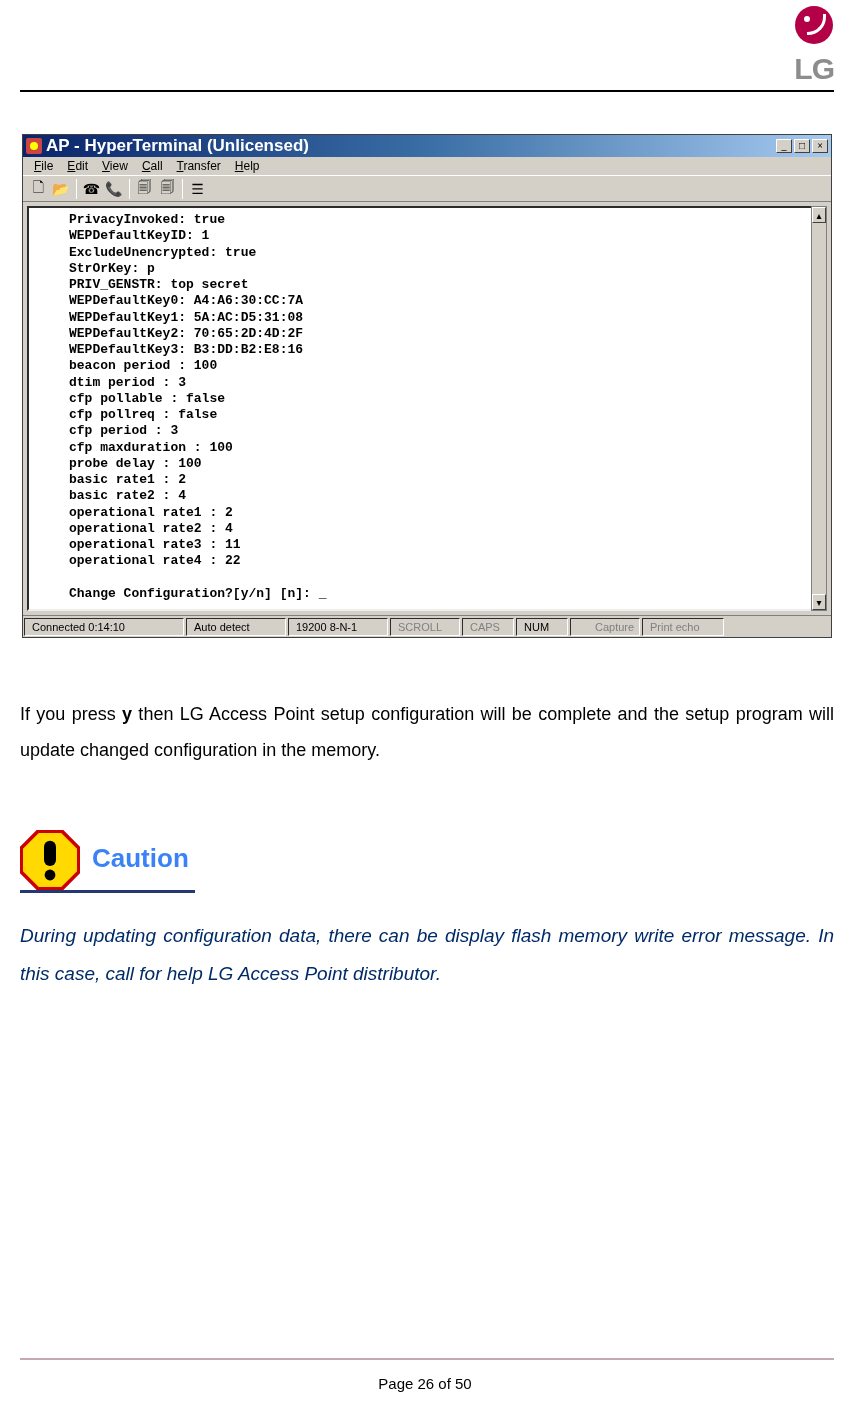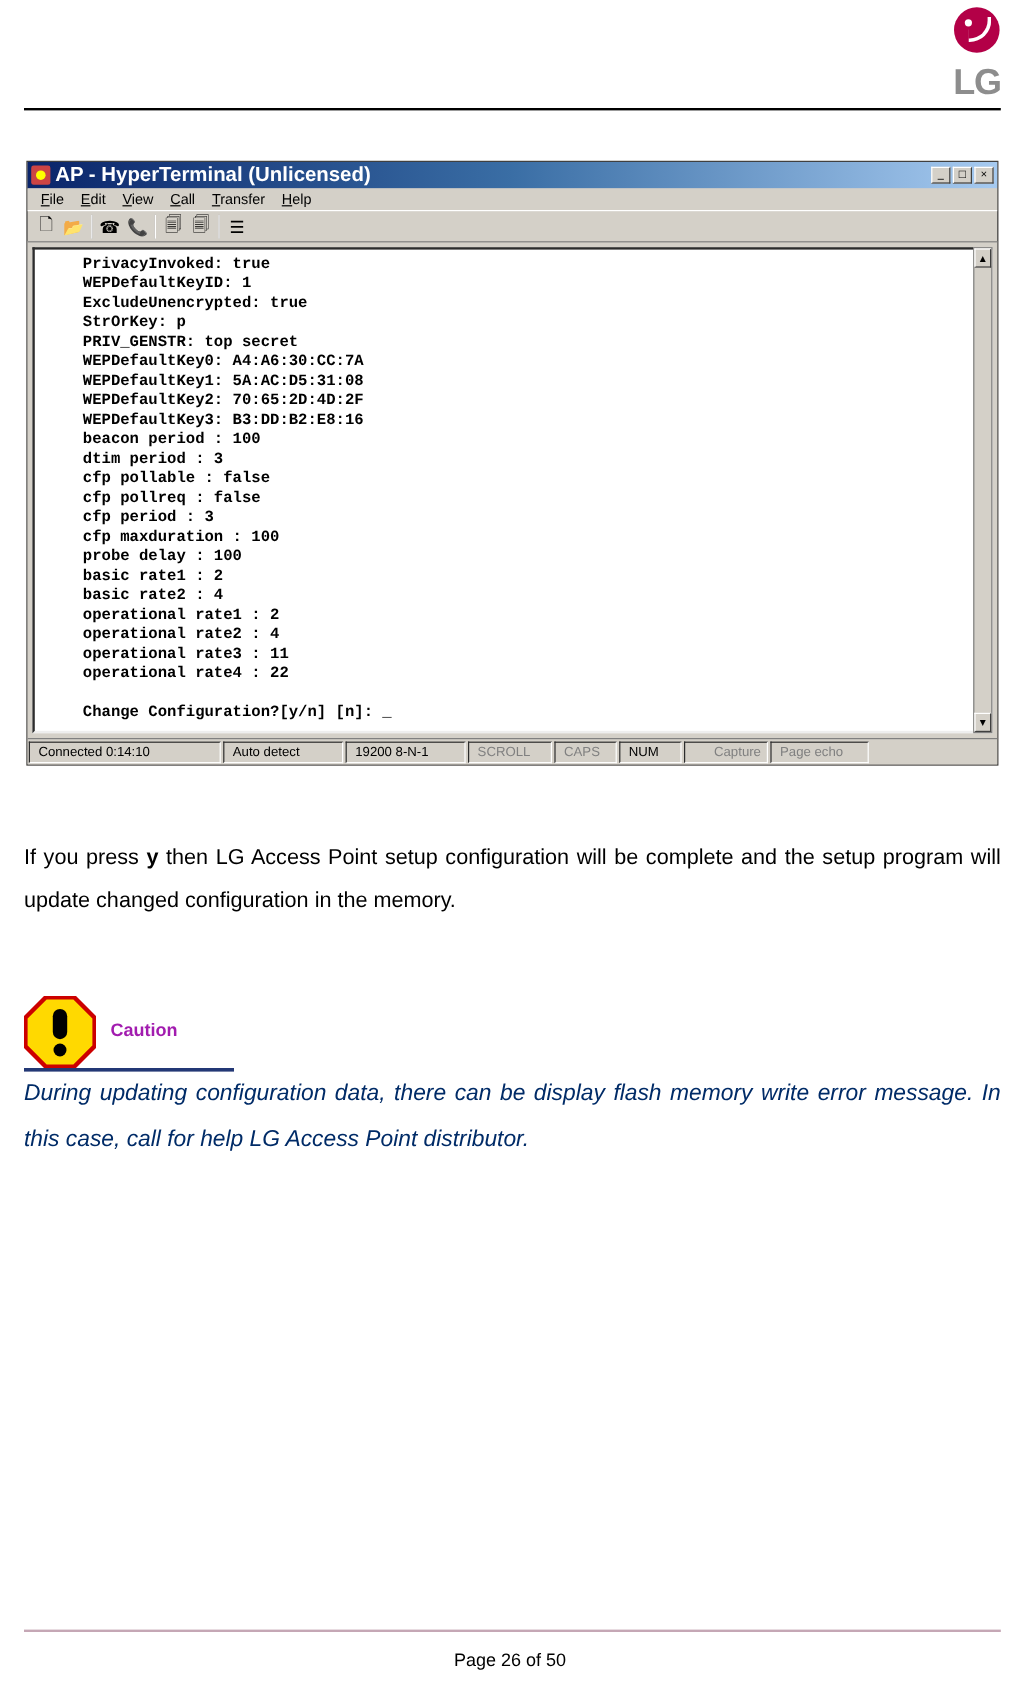--- a/index.html
+++ b/index.html
@@ -239,26 +239,27 @@
       border-bottom: 3px solid #233875;
       width: 175px;
       padding-bottom: 0;
     }
     .stop-icon {
       width: 60px; height: 60px;
       position: relative;
     }
     .stop-icon svg { width: 100%; height: 100%; }
     .caution-label {
-      color: #a21caf;
-      font-weight: bold;
-      font-size: 15px;
+      color: #3b82f6;
+      font-weight: bold;
+      font-size: 26px;
       padding-bottom: 4px;
     }
     .caution-text {
+      margin-top: 24px;
       font-size: 19px;
       font-style: italic;
       color: #002b67;
       line-height: 2.0;
       text-align: justify;
     }
 
     
     .hr-bottom {
       border: none;
@@ -348,21 +349,21 @@
     </div>
   </div>
   <div class="ht-statusbar">
     <div class="status-cell sc1">Connected 0:14:10</div>
     <div class="status-cell sc2">Auto detect</div>
     <div class="status-cell sc3">19200 8-N-1</div>
     <div class="status-cell sc4 dim">SCROLL</div>
     <div class="status-cell sc5 dim">CAPS</div>
     <div class="status-cell sc6">NUM</div>
     <div class="status-cell sc7 dim">Capture</div>
-    <div class="status-cell sc8 dim">Page echo</div>
+    <div class="status-cell sc8 dim">Print echo</div>
   </div>
 </div>
 
 <p class="body-text">
   <span>If you press </span><b>y</b><span> then LG Access Point setup configuration will be complete and the setup program will update changed configuration in the memory.</span>
 </p>
 
 <div class="caution-block">
   <div class="caution-head">
     <div class="stop-icon">

